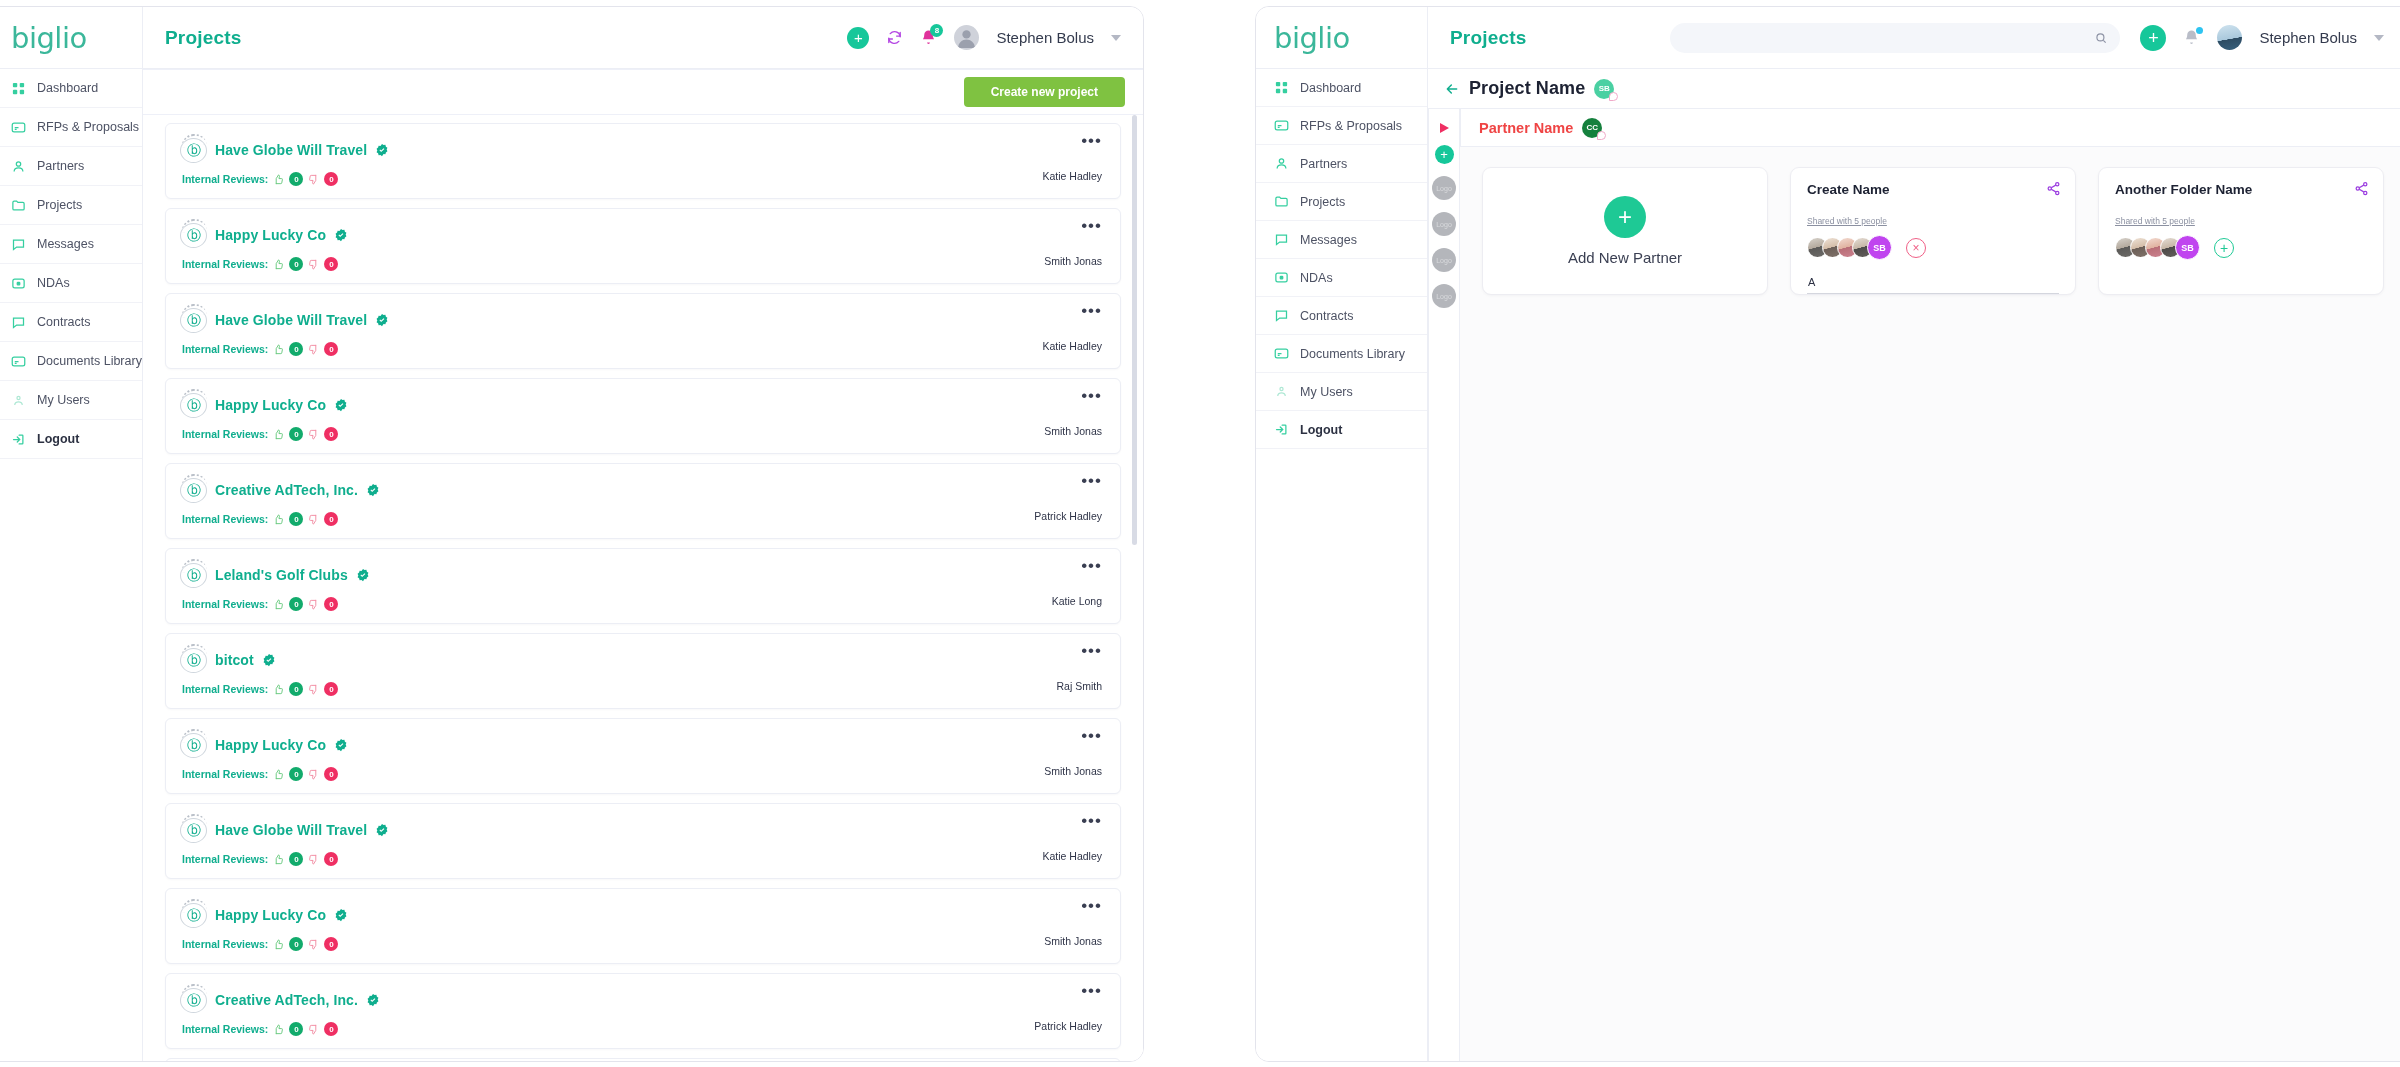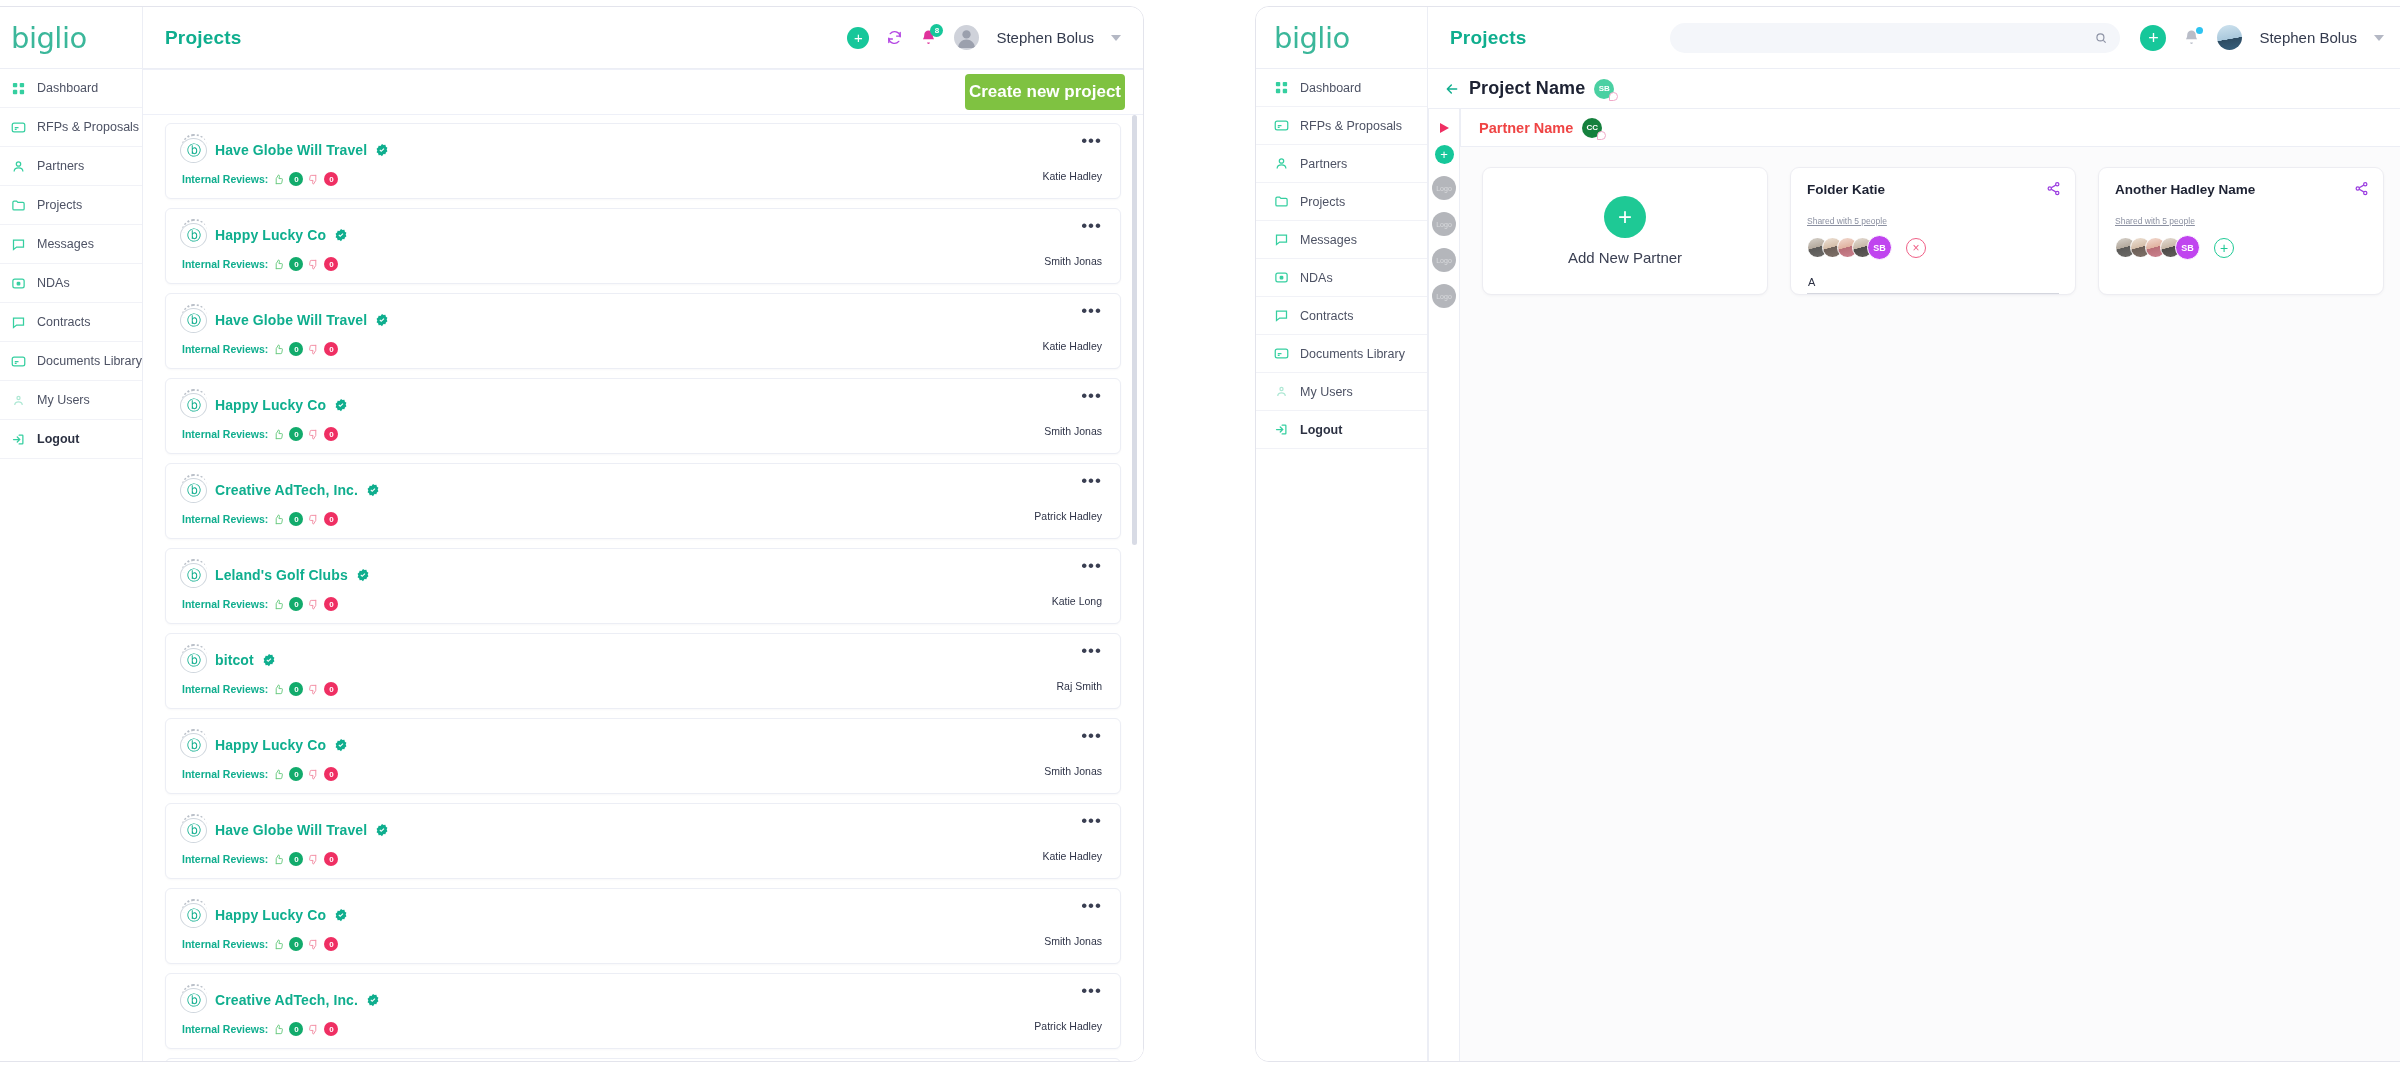--- a/index.html
+++ b/index.html
@@ -121,23 +121,23 @@
 
   .action-strip {
     height: 46px; flex: 0 0 46px;
     border-top: 1px solid #eef0f8;
     border-bottom: 1px solid #eef0f8;
     display: flex; align-items: center; justify-content: flex-end;
     padding-right: 18px; background: #fff;
   }
   .btn-green {
     background: #7fc241; color: #fff;
-    font-size: 17px; font-weight: bold;
+    font-size: 12px; font-weight: bold;
     border: none; border-radius: 4px;
-    padding: 8px 4px; cursor: pointer;
+    padding: 8px 27px; cursor: pointer;
     font-family: "Liberation Sans", sans-serif;
   }
 
   .list-scroll {
     flex: 1; overflow: hidden; position: relative;
     background: #fff; padding: 8px 22px 0 22px;
   }
   .proj-card {
     border: 1px solid #eceef5;
     border-radius: 6px;
@@ -1045,21 +1045,21 @@
             <div class="folder-card">
                   <span class="share-icon">
                     <svg viewBox="0 0 24 24" fill="none" stroke="currentColor" stroke-width="2">
                       <circle cx="18" cy="5" r="2.6"></circle>
                       <circle cx="6" cy="12" r="2.6"></circle>
                       <circle cx="18" cy="19" r="2.6"></circle>
                       <path d="M8.4 10.8l7.2-4.2M8.4 13.2l7.2 4.2"></path>
                     </svg>
                   </span>
                   <div class="folder-inner">
-                    <div class="folder-name">Folder Katie</div>
+                    <div class="folder-name">Create Name</div>
                     <div class="folder-sub">Shared with 5 people</div>
                     <div class="people-row">
                       <span class="face f1"></span>
                       <span class="face f2"></span>
                       <span class="face f3"></span>
                       <span class="face f4"></span>
                       <span class="face-initials">SB</span>
                       <span class="round-action">×</span>
                     </div>
                     <div class="name-field"><input type="text" placeholder="" value="A" style=""></div>
@@ -1068,21 +1068,21 @@
                 <div class="folder-card">
                   <span class="share-icon">
                     <svg viewBox="0 0 24 24" fill="none" stroke="currentColor" stroke-width="2">
                       <circle cx="18" cy="5" r="2.6"></circle>
                       <circle cx="6" cy="12" r="2.6"></circle>
                       <circle cx="18" cy="19" r="2.6"></circle>
                       <path d="M8.4 10.8l7.2-4.2M8.4 13.2l7.2 4.2"></path>
                     </svg>
                   </span>
                   <div class="folder-inner">
-                    <div class="folder-name">Another Hadley Name</div>
+                    <div class="folder-name">Another Folder Name</div>
                     <div class="folder-sub">Shared with 5 people</div>
                     <div class="people-row">
                       <span class="face f1"></span>
                       <span class="face f2"></span>
                       <span class="face f3"></span>
                       <span class="face f4"></span>
                       <span class="face-initials">SB</span>
                       <span class="round-action green">+</span>
                     </div>
                   </div>

